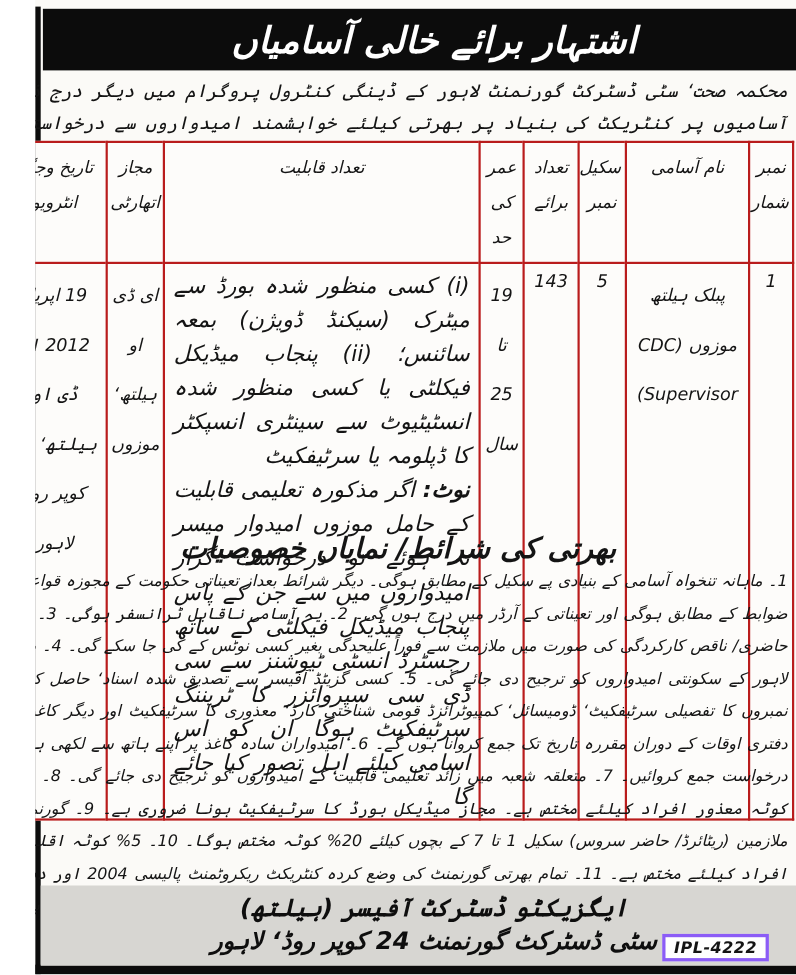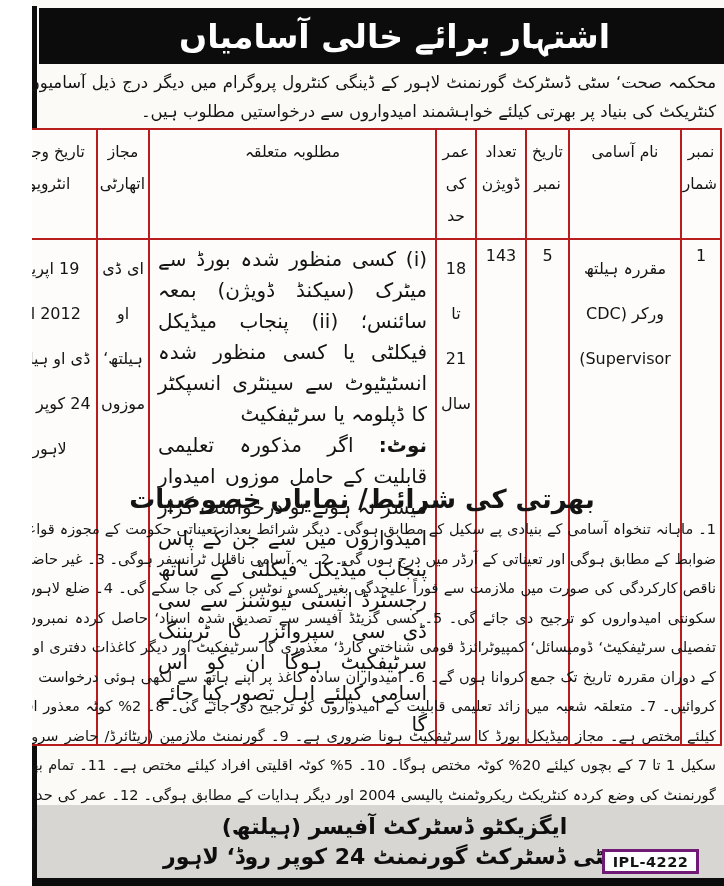--- a/index.html
+++ b/index.html
@@ -1,20 +1,20 @@
 <!DOCTYPE html>
 <html lang="ur" dir="rtl"><head>
 <meta charset="utf-8">
 <style>
   * { margin:0; padding:0; box-sizing:border-box; }
   html,body { background:#ffffff; }
   body { width:724px; height:886px; font-family:"DejaVu Sans", sans-serif; }
   .ad {
     position:relative; width:692px; height:886px;
-    background:#fbfaf7; color:#141414; overflow:hidden; direction:rtl;
+    background:#fbfaf7; color:#141414; overflow:hidden; direction:rtl;font-style:italic;
   }
   .left-strip { position:absolute; top:6px; left:0; width:5px; height:880px; background:#0d0d0d; }
   .title-box {
     position:absolute; top:8px; left:7px; width:711px; height:56px;
     background:#0c0c0c; color:#ffffff;
     display:flex; align-items:center; justify-content:center;
   }
   .title-box h1 { font-size:33px; font-weight:bold; letter-spacing:0; }
   .intro {
     position:absolute; top:68px; right:8px; width:708px;
@@ -46,21 +46,21 @@
   }
   .footer-box {
     position:absolute; top:805px; left:5px; width:715px; height:73px;
     background:#d7d6d2; z-index:2;
     display:flex; flex-direction:column; align-items:center; justify-content:center;
     gap:4px;
   }
   .footer-box .f-line { font-weight:bold; font-size:22px; line-height:26px; color:#0e0e0e; }
   .ad-code {
     position:absolute; right:25px; top:849px; width:97px; height:25px;
-    background:#fefefe; border:3px solid #701a75; z-index:3;
+    background:#fefefe; border:3px solid #8b5cf6; z-index:3;
     display:flex; align-items:center; justify-content:center;
     font-weight:bold; font-size:14.5px; direction:ltr; letter-spacing:0.5px;
   }
   .bottom-bar { position:absolute; bottom:0; left:0; width:724px; height:9px; background:#0c0c0c; }
 </style>
 </head>
 <body>
 
 <div class="ad">
 
@@ -80,35 +80,35 @@
         <col style="width:50px">
       <col style="width:40px">
         <col style="width:287px">
         <col style="width:52px">
         <col style="width:95px">
     </colgroup>
     <thead>
       <tr>
         <th>نمبر شمار</th>
         <th>نام آسامی</th>
-        <th>تاریخ نمبر</th>
-        <th>تعداد ڈویژن</th>
+        <th>سکیل نمبر</th>
+        <th>تعداد برائے</th>
         <th>عمر کی حد</th>
-        <th>مطلوبہ متعلقہ</th>
+        <th>تعداد قابلیت</th>
         <th>مجاز اتھارٹی</th>
         <th>تاریخ وجگہ انٹرویو</th>
       </tr>
     </thead>
     <tbody>
       <tr>
         <td class="cell-center">1</td>
-        <td class="cell-center lh45">مقررہ ہیلتھ ورکر (CDC Supervisor)</td>
+        <td class="cell-center lh45">پبلک ہیلتھ موزوں (CDC Supervisor)</td>
         <td class="cell-center">5</td>
         <td class="cell-center">143</td>
-        <td class="cell-center lh45">18 تا 21 سال</td>
+        <td class="cell-center lh45">19 تا 25 سال</td>
         <td class="qual-cell">
           <div>(i) کسی منظور شدہ بورڈ سے میٹرک (سیکنڈ ڈویژن) بمعہ سائنس؛ (ii) پنجاب میڈیکل فیکلٹی یا کسی منظور شدہ انسٹیٹیوٹ سے سینٹری انسپکٹر کا ڈپلومہ یا سرٹیفکیٹ</div>
           <div class="qual-note"><b>نوٹ:</b><span> اگر مذکورہ تعلیمی قابلیت کے حامل موزوں امیدوار میسر نہ ہوئے تو درخواست گزار امیدواروں میں سے جن کے پاس پنجاب میڈیکل فیکلٹی کے ساتھ رجسٹرڈ انسٹی ٹیوشنز سے سی ڈی سی سپروائزر کا ٹریننگ سرٹیفکیٹ ہوگا ان کو اس اسامی کیلئے اہل تصور کیا جائے گا</span></div>
         </td>
         <td class="cell-center lh45">ای ڈی او ہیلتھ‘ موزوں</td>
         <td class="cell-center lh45">19 اپریل 2012 ای ڈی او ہیلتھ‘ 24 کوپر روڈ لاہور</td>
       </tr>
     </tbody>
   </table>
 

